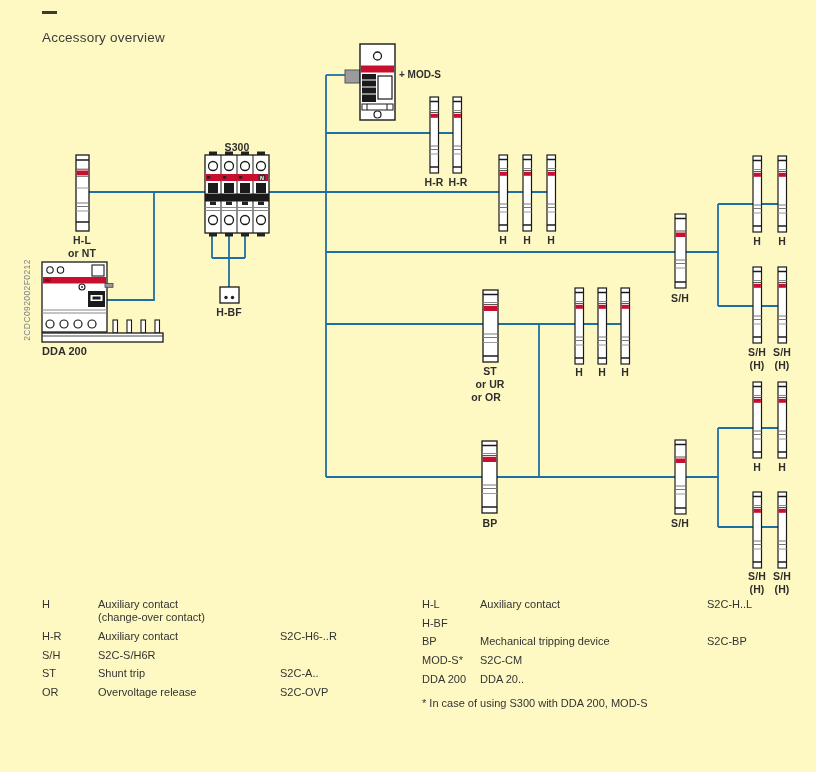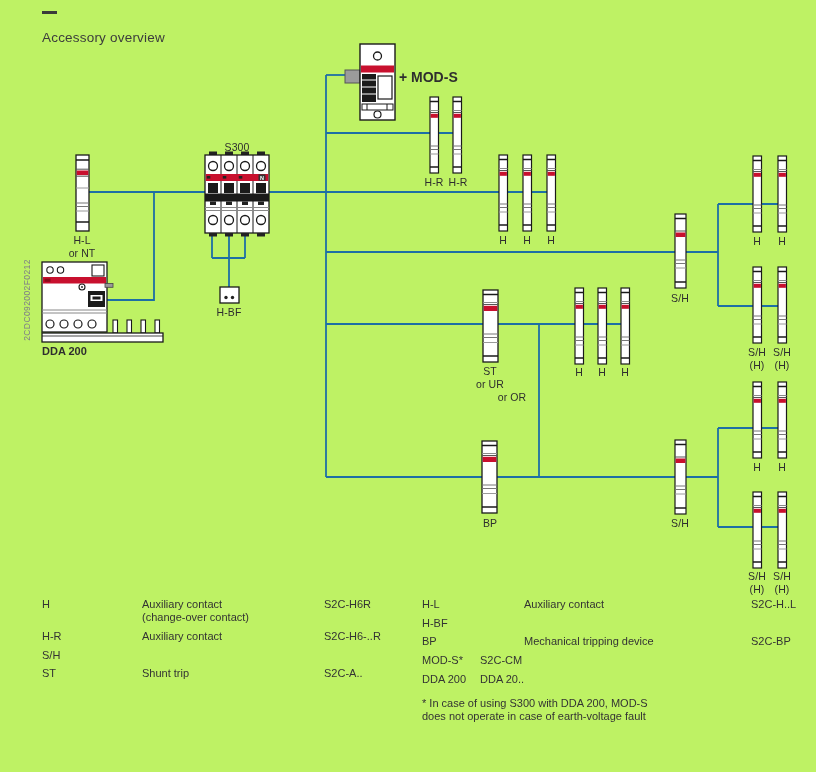--- a/index.html
+++ b/index.html
@@ -1,33 +1,33 @@
 <!DOCTYPE html>
 <html><head>
 <meta charset="utf-8">
 <style>
   html,body{margin:0;padding:0;background:#ffffff;}
-  .page{position:relative;width:816px;height:772px;background:#bef264;overflow:hidden;
+  .page{position:relative;width:816px;height:772px;background:#fef9c3;overflow:hidden;
         font-family:"Liberation Sans",sans-serif;color:#333;}
   .dash{position:absolute;left:42px;top:11px;width:15px;height:2.6px;background:#3a3a3a;}
   .title{position:absolute;left:42px;top:30px;font-size:13.5px;font-weight:500;
          color:#3c3c3c;letter-spacing:.2px;}
   .sidecode{position:absolute;left:27px;top:300px;transform:translate(-50%,-50%) rotate(-90deg);
             white-space:nowrap;font-size:8.5px;color:#7d7d88;letter-spacing:.4px;}
   svg.diagram{position:absolute;left:0;top:0;}
-  .dlbl{position:absolute;transform:translateX(-50%);font-size:10.5px;font-weight:400;
+  .dlbl{position:absolute;transform:translateX(-50%);font-size:10.5px;font-weight:700;
         color:#2e2e2e;white-space:nowrap;letter-spacing:.1px;}
-  .dlbl-l{position:absolute;font-size:14px;font-weight:700;color:#2e2e2e;white-space:nowrap;}
+  .dlbl-l{position:absolute;font-size:10px;font-weight:700;color:#2e2e2e;white-space:nowrap;}
   .legend{position:absolute;font-size:11px;line-height:13.2px;color:#333;}
   .lg-left{left:42px;top:598px;width:370px;}
   .lg-right{left:422px;top:598px;width:384px;}
   .lg-row{display:flex;margin-bottom:5.5px;}
   .lg-term{width:56px;flex:none;}
   .lg-right .lg-term{width:58px;}
-  .lg-desc{width:182px;flex:none;margin-left:44px;}
+  .lg-desc{width:182px;flex:none;}
   .lg-right .lg-desc{width:227px;}
   .lg-code{flex:1;}
   .footnote{margin-top:11px;}
 </style>
 </head>
 <body>
 
 <div class="page">
 
   <div class="dash"></div>
@@ -230,21 +230,21 @@
   <div class="dlbl" style="left:551px;top:234px">H</div>
   <div class="dlbl" style="left:680px;top:292px">S/H</div>
   <div class="dlbl" style="left:757px;top:235px">H</div>
   <div class="dlbl" style="left:782px;top:235px">H</div>
   <div class="dlbl" style="left:757px;top:346px">S/H</div>
   <div class="dlbl" style="left:782px;top:346px">S/H</div>
   <div class="dlbl" style="left:757px;top:359px">(H)</div>
   <div class="dlbl" style="left:782px;top:359px">(H)</div>
   <div class="dlbl" style="left:490px;top:365px">ST</div>
   <div class="dlbl" style="left:490px;top:378px">or UR</div>
-  <div class="dlbl" style="left:512px;top:391px">or OR</div>
+  <div class="dlbl" style="left:486px;top:391px">or OR</div>
   <div class="dlbl" style="left:579px;top:366px">H</div>
   <div class="dlbl" style="left:602px;top:366px">H</div>
   <div class="dlbl" style="left:625px;top:366px">H</div>
   <div class="dlbl" style="left:490px;top:517px">BP</div>
   <div class="dlbl" style="left:680px;top:517px">S/H</div>
   <div class="dlbl" style="left:757px;top:461px">H</div>
   <div class="dlbl" style="left:782px;top:461px">H</div>
   <div class="dlbl" style="left:757px;top:570px">S/H</div>
   <div class="dlbl" style="left:782px;top:570px">S/H</div>
   <div class="dlbl" style="left:757px;top:583px">(H)</div>
@@ -252,38 +252,45 @@
   <div class="dlbl" style="left:229px;top:306px">H-BF</div>
   <div class="dlbl-l" style="left:42px;top:345px;font-size:11px">DDA 200</div>
 
   <div class="legend lg-left">
     <div class="lg-row">
       <div class="lg-term">H</div>
       <div class="lg-desc">
           <div>Auxiliary contact</div>
           <div>(change-over contact)</div>
         </div>
-      <div class="lg-code">S2C-H6R</div>
     </div>
     <div class="lg-row">
       <div class="lg-term">H-R</div>
       <div class="lg-desc">
           <div>Auxiliary contact</div>
         </div>
       <div class="lg-code">S2C-H6-..R</div>
     </div>
     <div class="lg-row">
       <div class="lg-term">S/H</div>
+      <div class="lg-code">S2C-S/H6R</div>
     </div>
     <div class="lg-row">
       <div class="lg-term">ST</div>
       <div class="lg-desc">
           <div>Shunt trip</div>
         </div>
       <div class="lg-code">S2C-A..</div>
+    </div>
+    <div class="lg-row">
+      <div class="lg-term">OR</div>
+      <div class="lg-desc">
+          <div>Overvoltage release</div>
+        </div>
+      <div class="lg-code">S2C-OVP</div>
     </div>
   </div>
 
   <div class="legend lg-right">
     <div class="lg-row">
       <div class="lg-term">H-L</div>
       <div class="lg-desc">
           <div>Auxiliary contact</div>
         </div>
       <div class="lg-code">S2C-H..L</div>
@@ -303,17 +310,16 @@
     <div class="lg-row">
       <div class="lg-term">MOD-S*</div>
       <div class="lg-code">S2C-CM</div>
     </div>
     <div class="lg-row">
       <div class="lg-term">DDA 200</div>
       <div class="lg-code">DDA 20..</div>
     </div>
     <div class="footnote">
       <div>* In case of using S300 with DDA 200, MOD-S</div>
-      <div>does not operate in case of earth-voltage fault</div>
     </div>
   </div>
 
 </div>
 
 </body></html>

